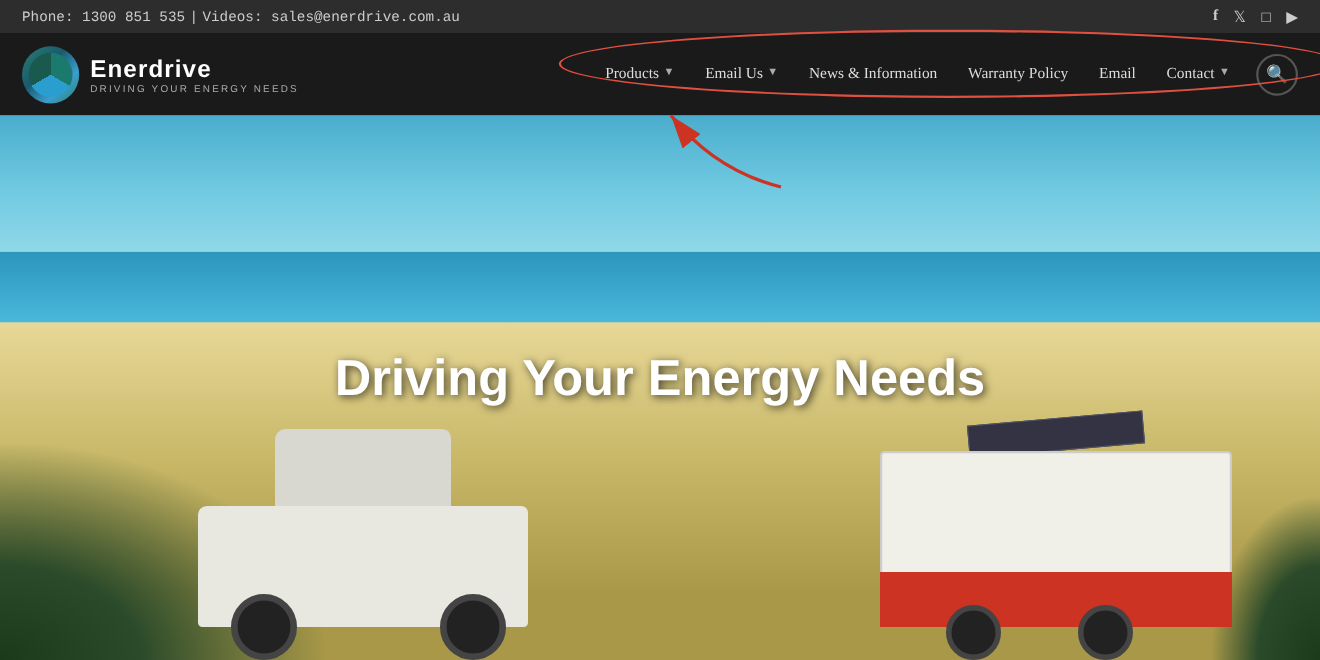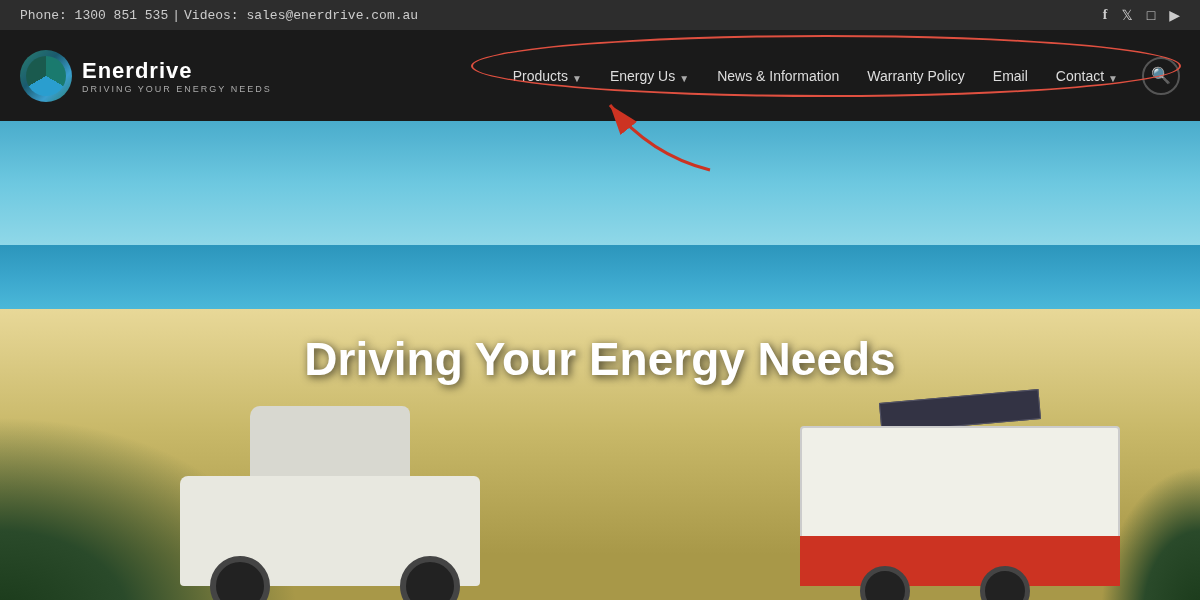--- a/index.html
+++ b/index.html
@@ -20,21 +20,21 @@
     .top-bar-social { display: flex; align-items: center; gap: 14px; }
     .social-icon { color: #ccc; font-size: 14px; cursor: pointer; }
 
     
     .header {
       background: #1a1a1a;
       display: flex;
       align-items: center;
       justify-content: space-between;
       padding: 12px 20px;
-      height: 91px;
+      height: 75px;
       position: relative;
       z-index: 10;
     }
     .logo-area { display: flex; align-items: center; gap: 10px; }
     .logo-circle {
       width: 52px; height: 52px;
       border-radius: 50%;
       background: linear-gradient(135deg, #2a7f6e 0%, #1a5a6e 40%, #3a9ecf 70%, #2a7f6e 100%);
       display: flex; align-items: center; justify-content: center;
       overflow: hidden;
@@ -59,21 +59,21 @@
       border: 2.5px solid #e05040;
       border-radius: 50%;
       pointer-events: none;
     }
     .nav-item {
       color: #ddd;
       font-size: 14px;
       padding: 8px 12px;
       cursor: pointer;
       white-space: nowrap;
-      display: flex; align-items: flex-end; gap: 4px;
+      display: flex; align-items: flex-start; gap: 4px; font-family: Liberation Serif, serif;
     }
     .chevron { font-size: 10px; color: #aaa; }
     .search-btn {
       width: 38px; height: 38px;
       border: 2px solid #555;
       border-radius: 50%;
       display: flex; align-items: center; justify-content: center;
       cursor: pointer;
       margin-left: 8px;
       color: #fff;
@@ -256,21 +256,21 @@
 
   <nav>
 
     <div class="nav-oval"></div>
 
     <div class="nav-item">
       <span>Products</span>
       <span class="chevron">▼</span>
     </div>
     <div class="nav-item">
-      <span>Energy Us</span>
+      <span>Email Us</span>
       <span class="chevron">▼</span>
     </div>
     <div class="nav-item">
       <span>News &amp; Information</span>
     </div>
     <div class="nav-item">
       <span>Warranty Policy</span>
     </div>
     <div class="nav-item">
       <span>Email</span>

